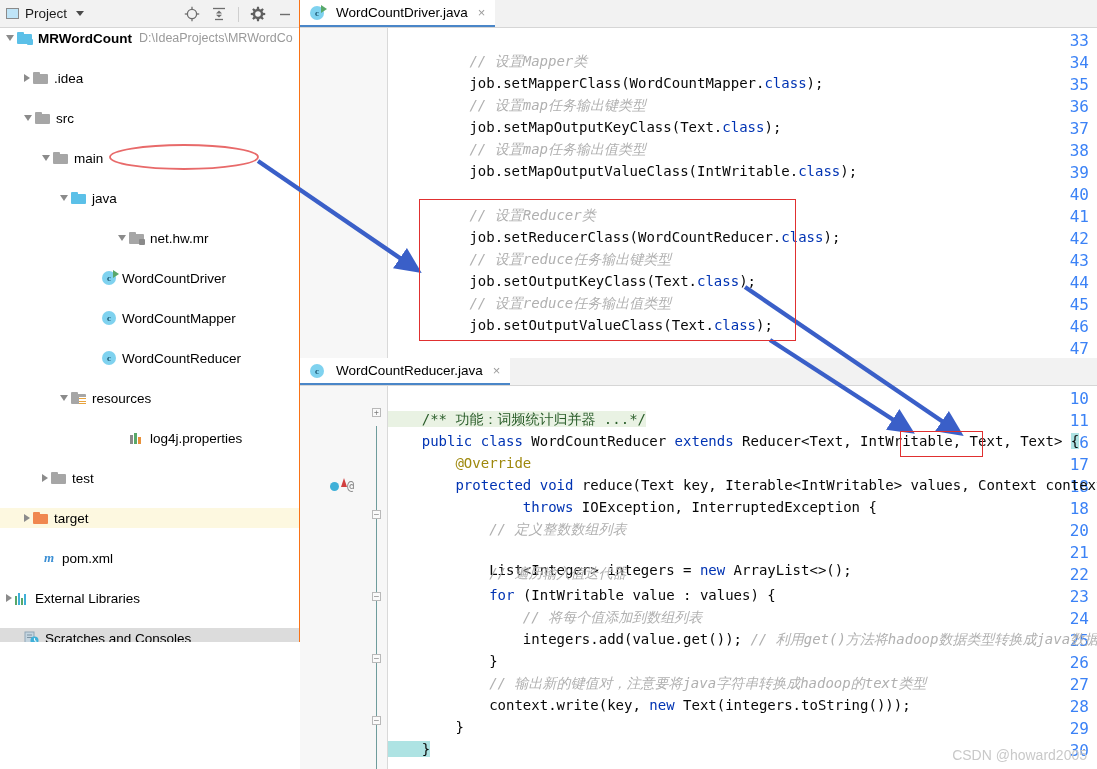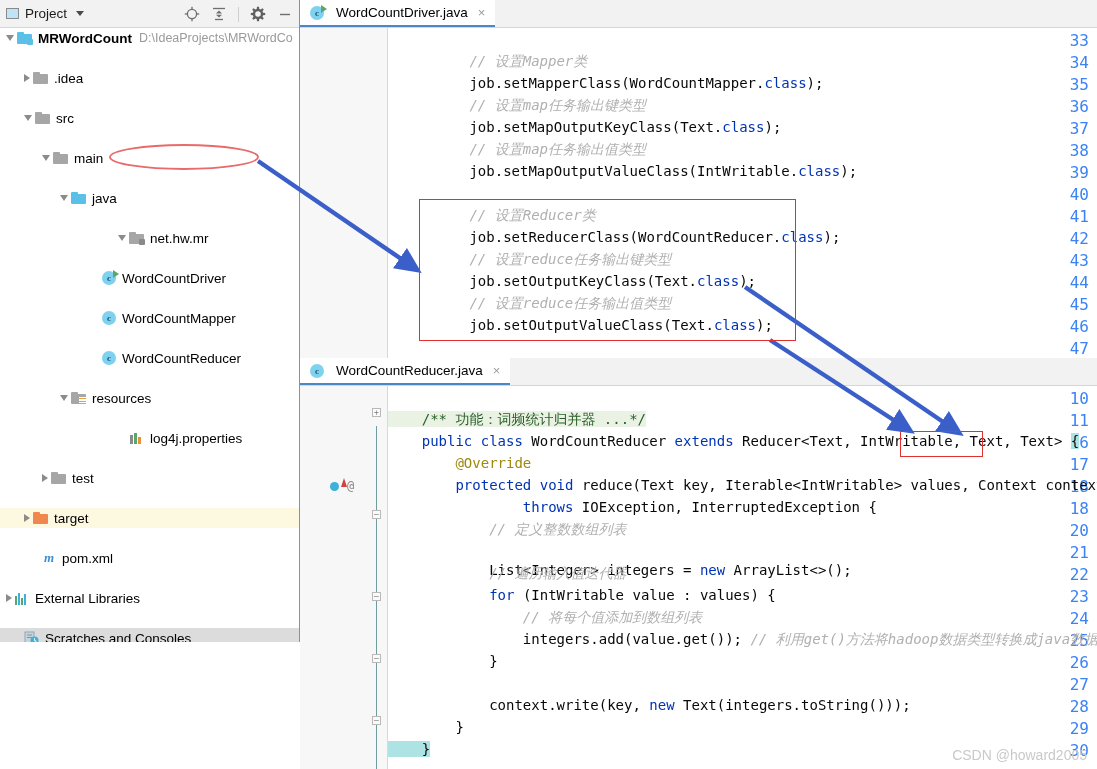--- a/index.html
+++ b/index.html
@@ -429,20 +429,21 @@
           <div class="cl" style="top: 70px; left: 0px;"><span class="ann">        @Override</span></div>
           <div class="cl" style="top: 92px; left: 0px;"><span>        </span><span class="kw">protected void</span><span> </span><span class="fn">reduce</span><span>(Text key, Iterable&lt;IntWritable&gt; values, Context context)</span></div>
           <div class="cl" style="top: 114px; left: 0px;"><span>                </span><span class="kw">throws</span><span> IOException, InterruptedException {</span></div>
           <div class="cl" style="top: 136px; left: 0px;"><span class="cmt">            // 定义整数数组列表</span></div>
           <div class="cl" style="top: 158px; left: 0px; margin-top: 19px;"><span>            List&lt;Integer&gt; integers = </span><span class="kw">new</span><span> ArrayList&lt;&gt;();</span></div>
           <div class="cl" style="top: 180px; left: 0px;"><span class="cmt">            // 遍历输入值迭代器</span></div>
           <div class="cl" style="top: 202px; left: 0px;"><span>            </span><span class="kw">for</span><span> (IntWritable value : values) {</span></div>
           <div class="cl" style="top: 224px; left: 0px;"><span class="cmt">                // 将每个值添加到数组列表</span></div>
           <div class="cl" style="top: 246px; left: 0px;"><span>                integers.add(value.get()); </span><span class="cmt">// 利用get()方法将hadoop数据类型转换成java数据类型</span></div>
           <div class="cl" style="top: 268px; left: 0px;"><span>            }</span></div>
+          <div class="cl" style="top: 290px; left: 0px;"><span class="cmt">            // 输出新的键值对，注意要将java字符串转换成hadoop的text类型</span></div>
           <div class="cl" style="top: 312px; left: 0px;"><span>            context.write(key, </span><span class="kw">new</span><span> Text(integers.toString()));</span></div>
           <div class="cl" style="top: 334px; left: 0px;"><span>        }</span></div>
           <div class="cl" style="top: 356px; left: 0px;"><span class="caret-block">    }</span></div>
         </div>
     </div>
   </div>
 
   <svg class="ovl">
     <defs>
       <marker id="ah" markerWidth="6" markerHeight="6" refX="3.6" refY="3" orient="auto">

